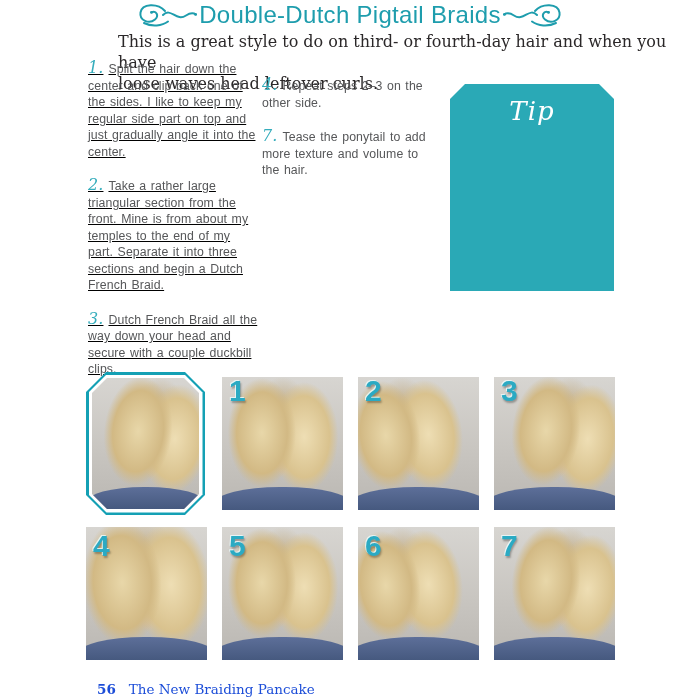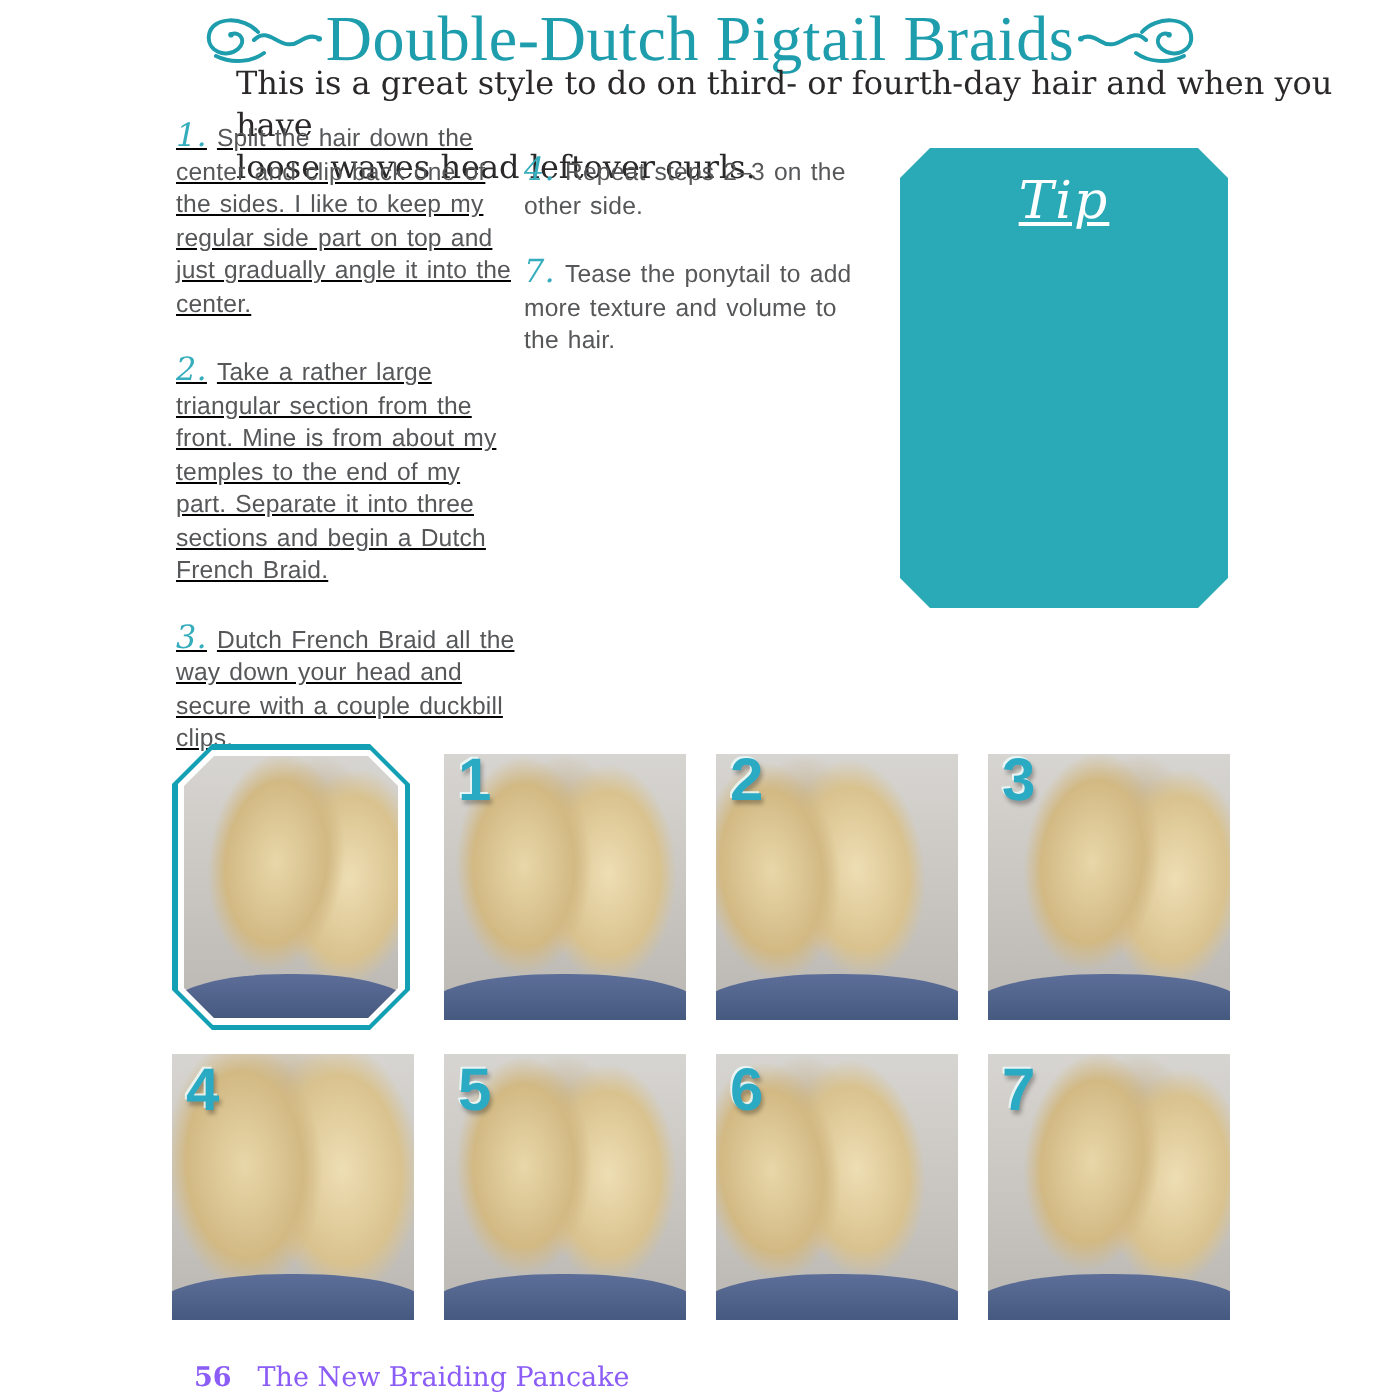--- a/index.html
+++ b/index.html
@@ -9,22 +9,22 @@
     background:#ffffff; overflow:hidden;
     font-family:"Liberation Sans", sans-serif;
   }
 
   
   .title-row {
     position:absolute; top:1px; left:0; right:0;
     display:flex; align-items:center; justify-content:center; gap:2px;
   }
   .page-title {
-    font-family:Liberation Serif, serif;
-    font-size:32px; font-weight:500; letter-spacing:.3px;
+    font-family:Liberation Sans, sans-serif;
+    font-size:24px; font-weight:500; letter-spacing:.3px;
     color:#1e9dad; white-space:nowrap;
   }
   .flourish { width:62px; height:26px; flex:0 0 auto; }
   .flourish svg { width:100%; height:100%; }
   .flourish.right { transform:scaleX(-1); }
 
   
   .intro {
     position:absolute; left:118px; top:31px; width:560px;
     font-family:"DejaVu Serif", serif;
@@ -38,26 +38,25 @@
   .col-right { left:262px; top:77px; width:172px; }
   .step { margin-bottom:17px; font-size:12.3px; line-height:16.5px;
           color:#565759; letter-spacing:.1px; word-spacing:1px; }
   .step-num {
     font-family:"DejaVu Serif", serif; font-style:italic;
     font-size:16px; color:#35adbc; margin-right:5px;
   }
 
   
   .tip-box {
-    position:absolute; left:450px; top:74px; width:164px; height:230px;
+    position:absolute; left:450px; top:84px; width:164px; height:207px;
     background:#2aa9b6;
     clip-path:polygon(15px 0,149px 0,164px 15px,164px 215px,149px 230px,
                       15px 230px,0 215px,0 15px);
     color:#ffffff;
-    text-decoration:underline;
   }
   .tip-title {
     font-family:"DejaVu Serif", serif; font-style:italic;
     font-size:26px; text-align:center; margin-top:12px; letter-spacing:1px;
   }
   .tip-body {
     margin:10px 14px 0 14px;
     font-size:12.4px; line-height:19px; word-spacing:1px;
   }
 
@@ -111,21 +110,21 @@
   }
   .photo-num {
     position:absolute; top:4px; left:7px; z-index:2;
     font-size:30px; font-weight:bold; color:#2baac3; line-height:1;
     text-shadow:-1px -1px 0 rgba(235,250,252,.85), 1px 2px 2px rgba(0,0,0,.30);
   }
 
   
   .footer {
     position:absolute; left:97px; top:681px;
-    font-family:"DejaVu Serif", serif; font-size:13.5px; color:#8b5cf6;
+    font-family:"DejaVu Serif", serif; font-size:13.5px; color:#1d4ed8;
     display:flex; align-items:baseline;
   }
   .footer .pgnum { font-weight:bold; margin-right:13px; }
 </style>
 </head>
 <body>
 
 <div class="page">
 
   <div class="title-row">

